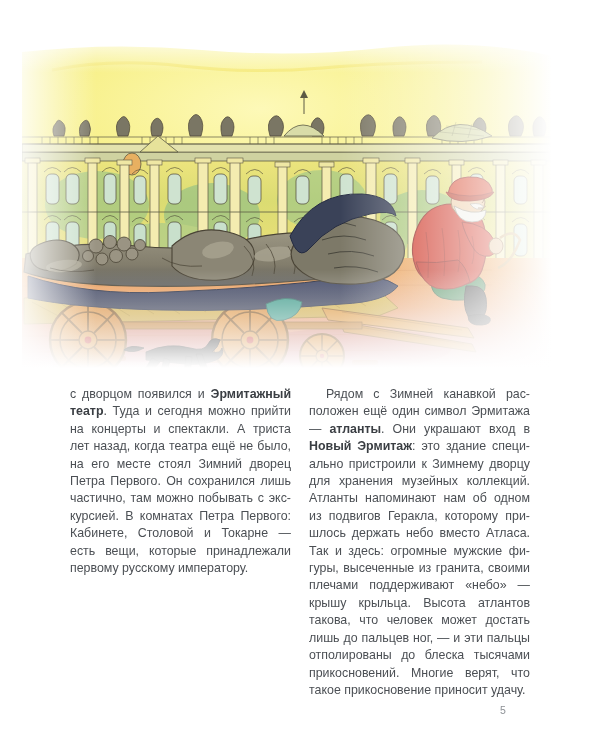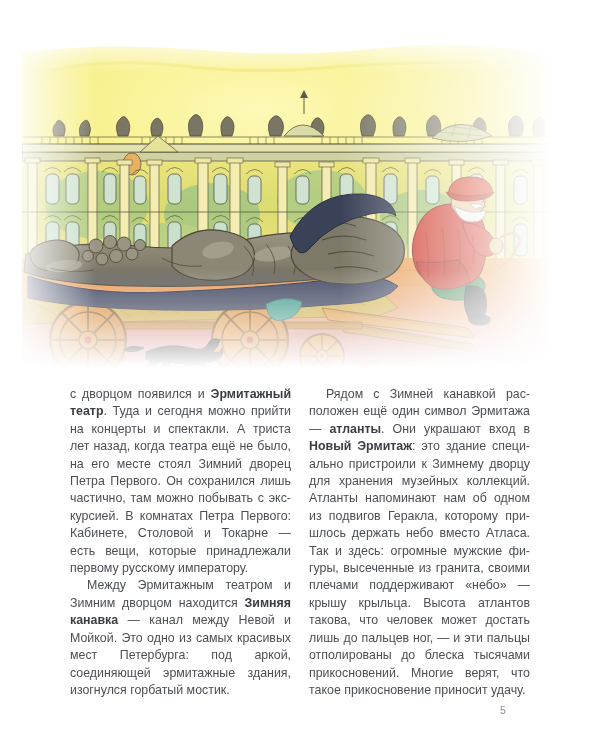--- a/index.html
+++ b/index.html
@@ -515,20 +515,19 @@
     <rect x="0" y="0" width="530" height="328" fill="url(#fadeRight)"></rect>
     <rect x="0" y="0" width="530" height="328" fill="url(#fadeBottom)"></rect>
     <rect x="0" y="0" width="530" height="328" fill="url(#fadeLeft)"></rect>
     <rect x="0" y="0" width="530" height="328" fill="url(#fadeTop)"></rect>
   </svg>
 </div>
 
 <div class="page-body">
   <div class="text-column">
       <p><span>с дворцом появился и </span><b>Эрмитажный театр</b><span>. Туда и сегодня можно прийти на концерты и спектакли. А триста лет назад, когда театра ещё не было, на его месте стоял Зимний дворец Петра Первого. Он сохранился лишь частично, там можно побывать с экс­курсией. В комнатах Петра Первого: Кабинете, Столовой и Токарне — есть вещи, которые принадлежали первому русскому императору.</span></p>
-      <p class="indented"><span>Между Эрмитажным театром и Зимним дворцом находится </span><b>Зим­няя канавка</b><span> — канал между Невой и Мойкой. Это одно из самых кра­сивых мест Петербурга: под аркой, соединяющей эрмитажные здания, изогнулся горбатый мостик.</span></p>
     </div>
   <div class="text-column">
       <p class="indented"><span>Рядом с Зимней канавкой рас­положен ещё один символ Эрмита­жа — </span><b>атланты</b><span>. Они украшают вход в </span><b>Новый Эрмитаж</b><span>: это здание специ­ально пристроили к Зимнему дворцу для хранения музейных коллекций. Атланты напоминают нам об одном из подвигов Геракла, которому при­шлось держать небо вместо Атласа. Так и здесь: огромные мужские фи­гуры, высеченные из гранита, своими плечами поддерживают «небо» — крышу крыльца. Высота атлантов такова, что человек может достать лишь до пальцев ног, — и эти пальцы отполированы до блеска тысячами прикосновений. Многие верят, что такое прикосновение приносит удачу.</span></p>
     </div>
 </div>
 
 <div class="page-number">5</div>
 
 </body></html>

